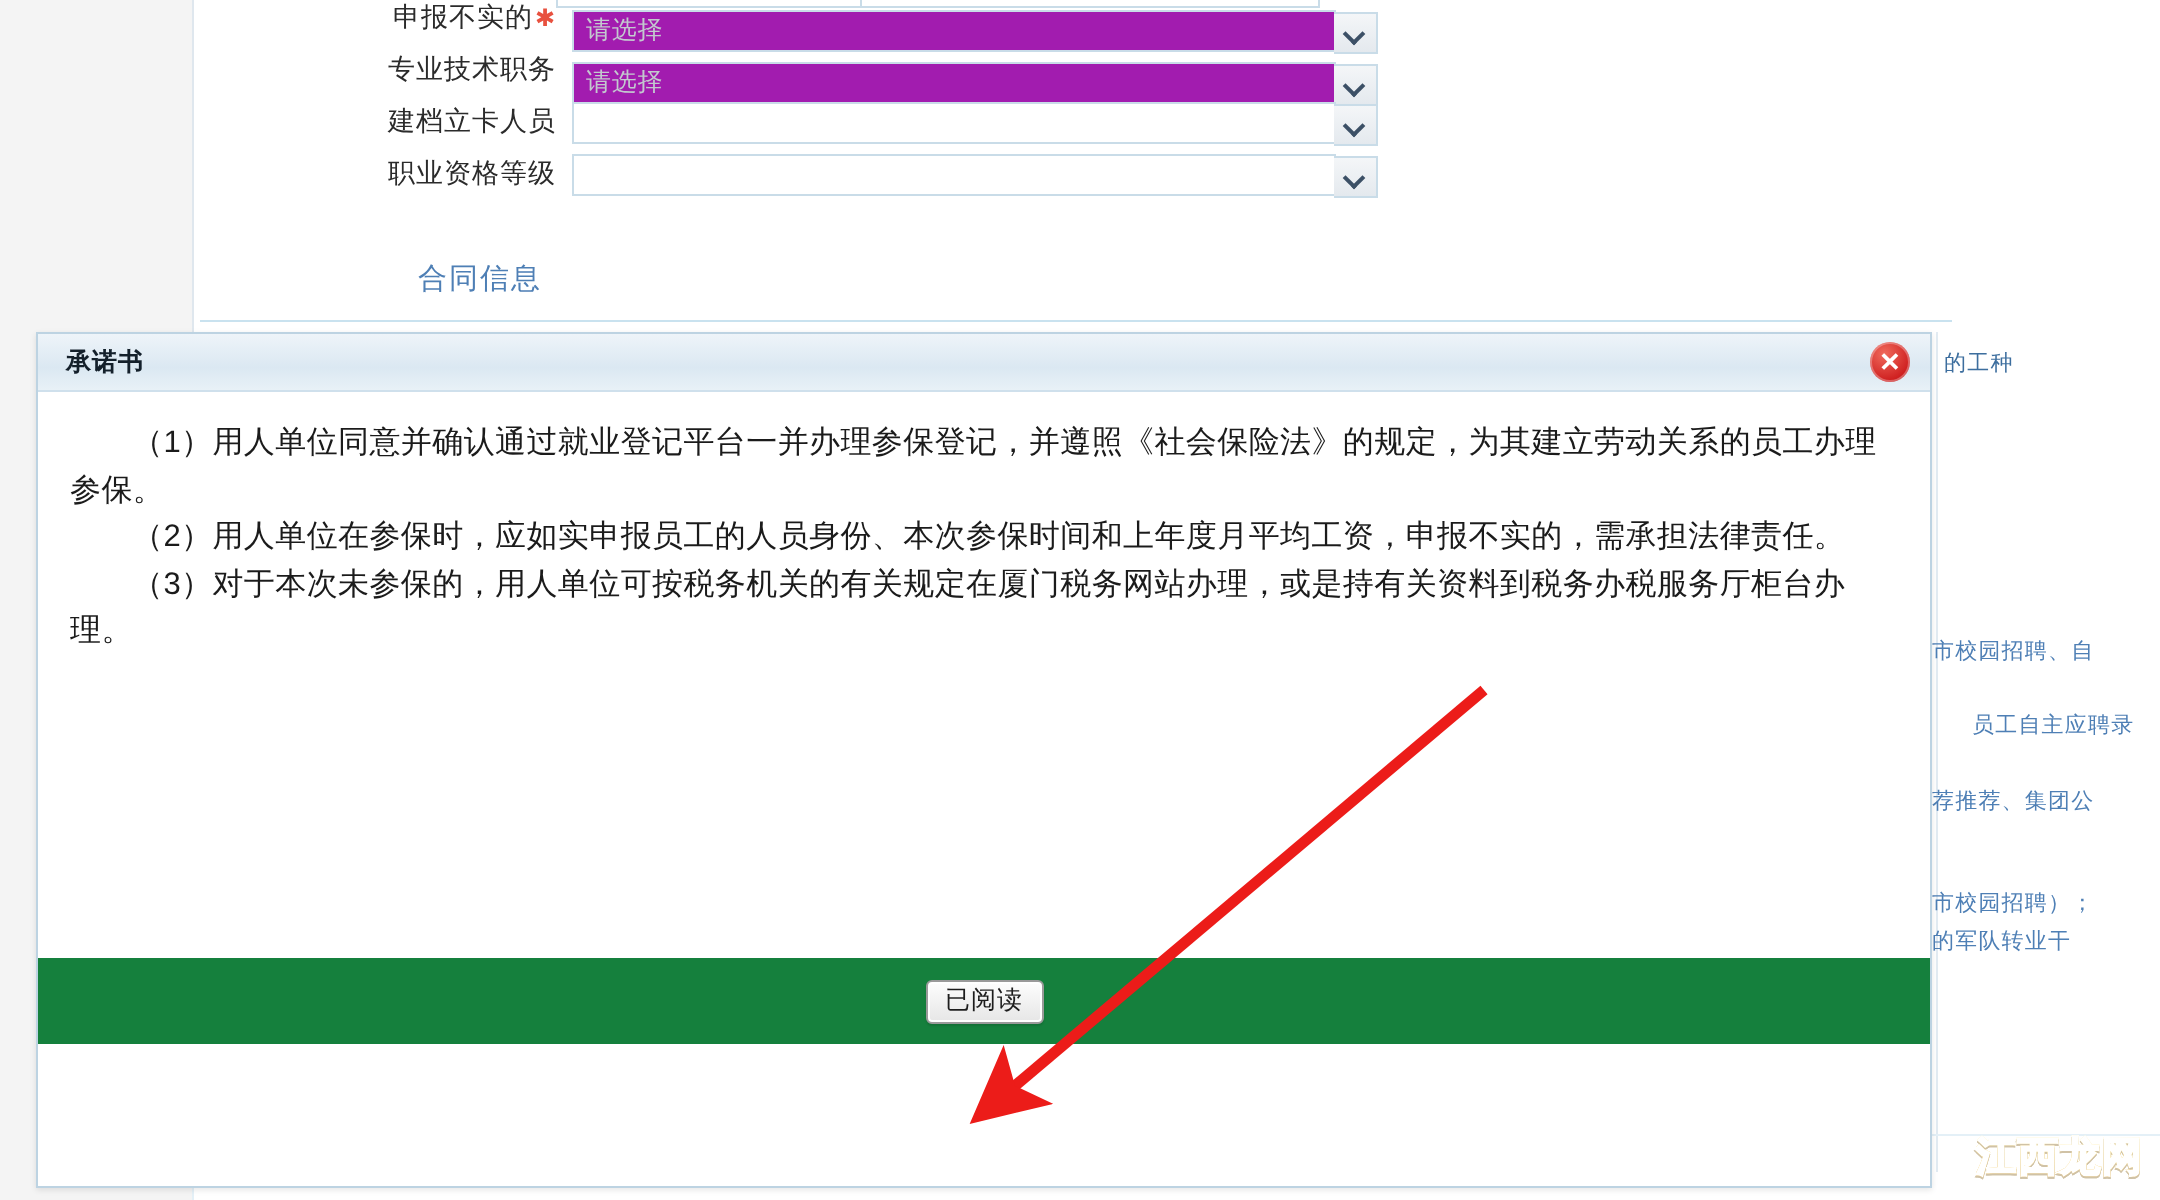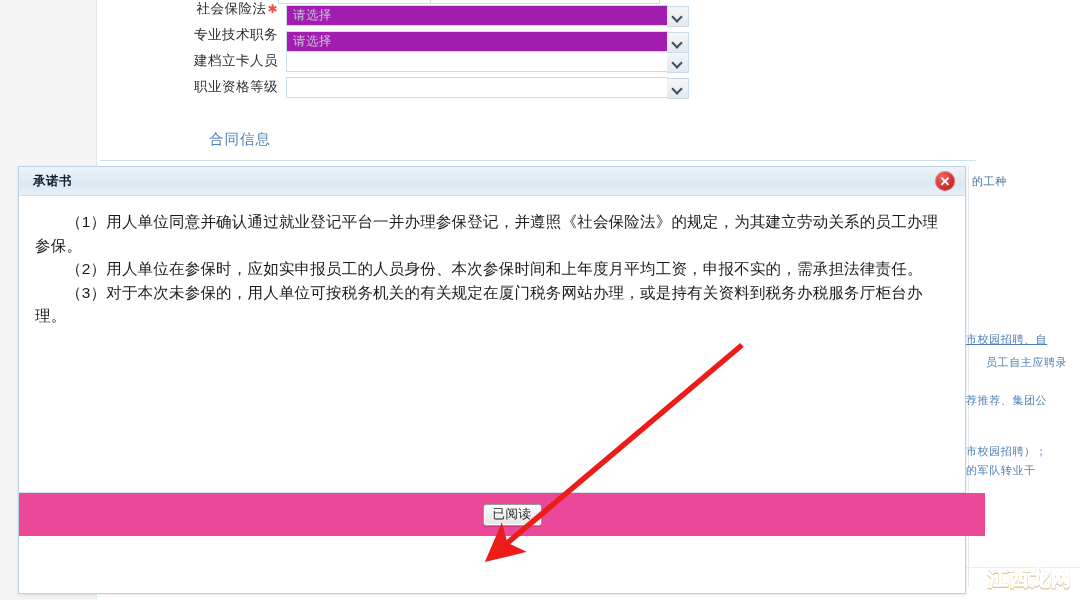--- a/index.html
+++ b/index.html
@@ -270,28 +270,27 @@
     position: absolute;
     left: 0;
     bottom: 43px;
     width: 100%;
     height: 1px;
     background: #d7e3ec;
   }
   .modal-footer {
     position: absolute;
     left: 0;
-    bottom: 0;
+    bottom: 14px;
     width: 100%;
     height: 43px;
-    background: #ec4899;
+    background: #15803d;
     display: flex;
     align-items: center;
     justify-content: center;
-    padding-left: 20px;
   }
   .btn-read {
     min-width: 52px;
     height: 22px;
     padding: 0 9px;
     font-size: 12.5px;
     color: #1d1d1d;
     background: linear-gradient(#fdfdfd, #e6e6e6);
     border: 1px solid #9a9a9a;
     border-radius: 3px;
@@ -364,21 +363,21 @@
   <div class="page-canvas">
     <div class="page-inner-left-rule"></div>
   </div>
 
   <div class="top-partial"></div>
   <div class="top-partial-b"></div>
 
   <div class="form-area">
 
     <div class="form-row">
-      <div class="form-label"><span>社会保险法</span><span class="req-star">✱</span></div>
+      <div class="form-label"><span>申报不实的</span><span class="req-star">✱</span></div>
       <div class="form-field tinted">
         <span class="field-text">请选择</span>
         <div class="field-caret">
             <i class="chev"></i>
           </div>
       </div>
     </div>
 
     <div class="form-row">
       <div class="form-label"><span>专业技术职务</span></div>
@@ -410,21 +409,21 @@
       </div>
     </div>
 
   </div>
 
   <div class="section-link">合同信息</div>
   <div class="hr-light"></div>
 
   <div class="right-panel-edge"></div>
   <div class="bg-right-text dark" style="left:972px; top:174px;">的工种</div>
-  <div class="bg-right-text" style="left:966px; top:332px;text-decoration:underline;">市校园招聘、自</div>
+  <div class="bg-right-text" style="left:966px; top:318px;">市校园招聘、自</div>
   <div class="bg-right-text" style="left:940px; top:355px;margin-left:46px;">员工自主应聘录</div>
   <div class="bg-right-text" style="left:966px; top:393px;">荐推荐、集团公</div>
   <div class="bg-right-text" style="left:966px; top:444px;">市校园招聘）；</div>
   <div class="bg-right-text" style="left:966px; top:463px;">的军队转业干</div>
 
   <div class="faint-col">
     <i></i>
       <i></i>
       <i></i>
       <i></i>

